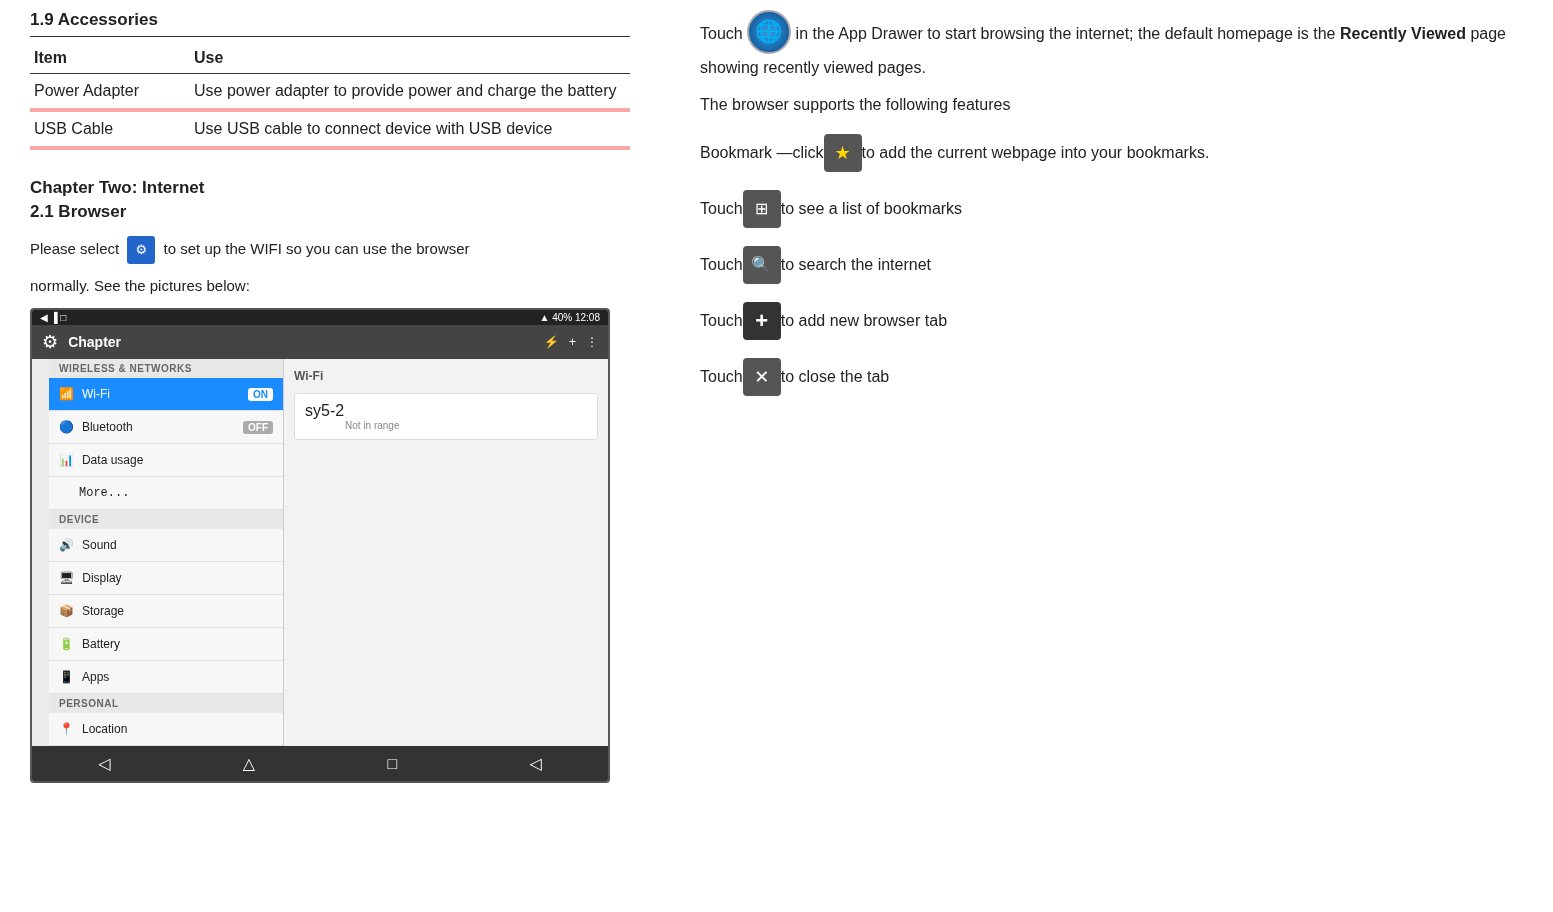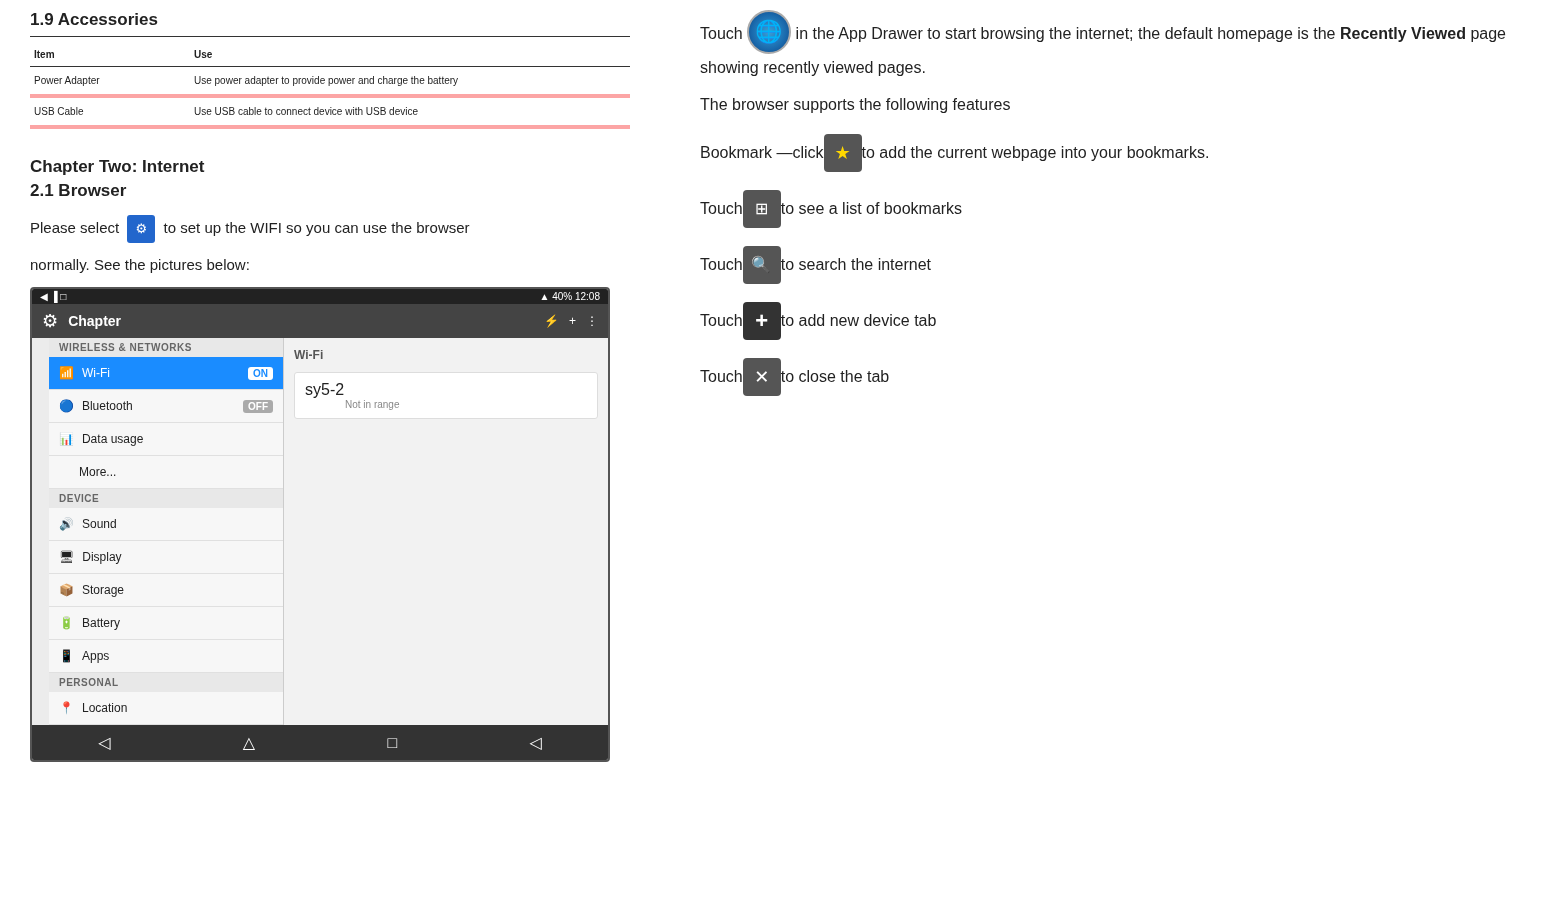--- a/index.html
+++ b/index.html
@@ -33,21 +33,21 @@
 
     .divider-line {
       border: none;
       border-top: 1.5px solid #333;
       margin-bottom: 6px;
     }
 
     table.accessories-table {
       width: 100%;
       border-collapse: collapse;
-      font-size: 10px;
+      font-size: 16px;
     }
 
     table.accessories-table th {
       text-align: left;
       font-weight: bold;
       padding: 6px 4px;
       border-bottom: 1.5px solid #333;
     }
 
     table.accessories-table td {
@@ -365,21 +365,21 @@
           <span>🔵</span>
           <span>Bluetooth</span>
           <span style="flex:1"></span>
           <span class="toggle-off">OFF</span>
         </div>
         <div class="android-sidebar-item">
           <span>📊</span>
           <span>Data usage</span>
         </div>
         <div class="android-sidebar-item">
-          <span style="padding-left:20px;">More...</span>
+          <span style="padding-left:20px;font-family:Liberation Mono, monospace;">More...</span>
         </div>
 
         <div class="android-sidebar-section">DEVICE</div>
         <div class="android-sidebar-item">
           <span>🔊</span>
           <span>Sound</span>
         </div>
         <div class="android-sidebar-item">
           <span>🖥</span>
           <span>Display</span>
@@ -449,21 +449,21 @@
 
   <div class="feature-row">
     <span>Touch</span>
     <span class="icon-box search-box" style="width:38px;height:38px;border-radius:4px;font-size:16px;">🔍</span>
     <span>to search the internet</span>
   </div>
 
   <div class="feature-row">
     <span>Touch</span>
     <span class="icon-box plus-box" style="width:38px;height:38px;border-radius:4px;font-size:22px;font-weight:bold;">+</span>
-    <span>to add new device tab</span>
+    <span>to add new browser tab</span>
   </div>
 
   <div class="feature-row">
     <span>Touch</span>
     <span class="icon-box x-box" style="width:38px;height:38px;border-radius:4px;font-size:18px;">✕</span>
     <span>to close the tab</span>
   </div>
 
 </div>
 

